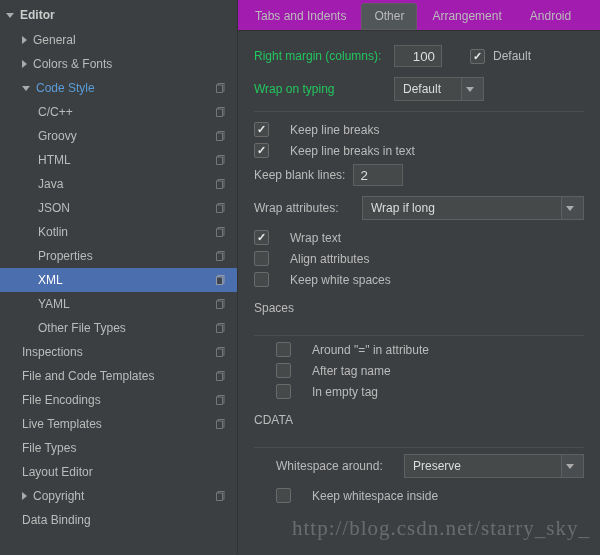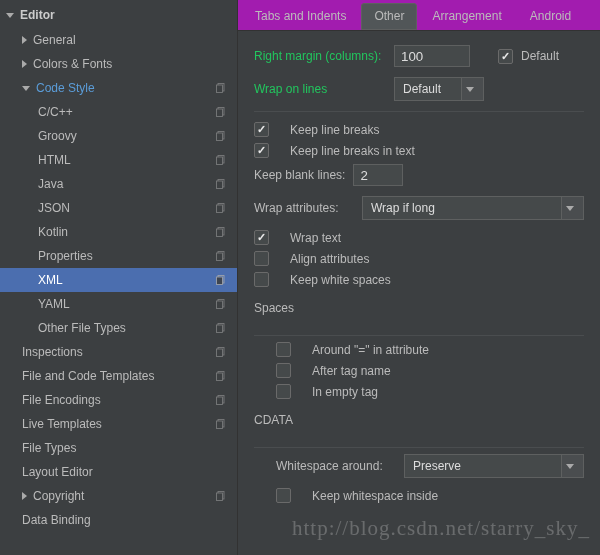--- a/index.html
+++ b/index.html
@@ -18,21 +18,21 @@
 .tree-row.selected .copy-icon { opacity: 0.85; }
 .main { flex: 1; background: #3c3f41; display: flex; flex-direction: column; }
 .tabs { display: flex; background: #a21caf; padding: 3px 4px 0 4px; border-bottom: 1px solid #323232; }
 .tab { padding: 5px 12px 6px; color: #bbb; border: 1px solid transparent; border-radius: 3px 3px 0 0; margin-right: 2px; cursor: pointer; }
 .tab.active { background: #515658; border-color: #5e6060; }
 .panel { padding: 14px 16px 10px 16px; flex: 1; overflow: auto; }
 .row { display: flex; align-items: center; margin-bottom: 10px; }
 .row .lbl { width: 140px; color: #22c55e; }
 .row .lbl-sm { margin-right: 8px; }
 .text-input { background: #45494a; border: 1px solid #5e6060; color: #ddd; height: 22px; padding: 0 6px; }
-.text-input.w60 { width: 76px; }
+.text-input.w60 { width: 48px; text-align: right; }
 .dropdown { display: flex; align-items: center; background: #45494a; border: 1px solid #5e6060; color: #ddd; height: 24px; padding: 0 0 0 8px; }
 .dropdown .dd-txt { flex: 1; }
 .dropdown .dd-btn { width: 22px; height: 100%; display: flex; align-items: center; justify-content: center; border-left: 1px solid #5e6060; background: #4a4d4f; }
 .check-row { display: flex; align-items: center; margin: 6px 0; gap: 13px; }
 .check-row.indent { padding-left: 22px; }
 .checkbox { width: 15px; height: 15px; border: 1px solid #6a6a6a; background: #45494a; margin-right: 8px; display: flex; align-items: center; justify-content: center; border-radius: 2px; }
 .checkbox.checked::after { content: "✓"; color: #e8e8e8; font-size: 11px; font-weight: bold; }
 .section-title { color: #bbb; margin: 14px 0 6px 0; padding-bottom: 20px; border-bottom: 1px solid #4a4d4f; }
 .divider { height: 1px; background: #4a4d4f; margin: 8px 0 10px; }
 .watermark { position: absolute; bottom: 14px; right: 10px; color: rgba(240,240,240,0.25); font-size: 21px; font-family: "Times New Roman", serif; letter-spacing: 1px; pointer-events: none; white-space: nowrap; }
@@ -191,21 +191,21 @@
 
     <div class="row">
       <span class="lbl">Right margin (columns):</span>
       <input class="text-input w60" value="100" style="">
       <div style="width:28px"></div>
       <span class="checkbox checked"></span>
       <span>Default</span>
     </div>
 
     <div class="row">
-      <span class="lbl">Wrap on lines</span>
+      <span class="lbl">Wrap on typing</span>
       <div class="dropdown" style="width:90px">
         <span class="dd-txt">Default</span>
         <span class="dd-btn">
             <span class="tri tri-down"></span>
           </span>
       </div>
     </div>
 
     <div class="divider"></div>
 

